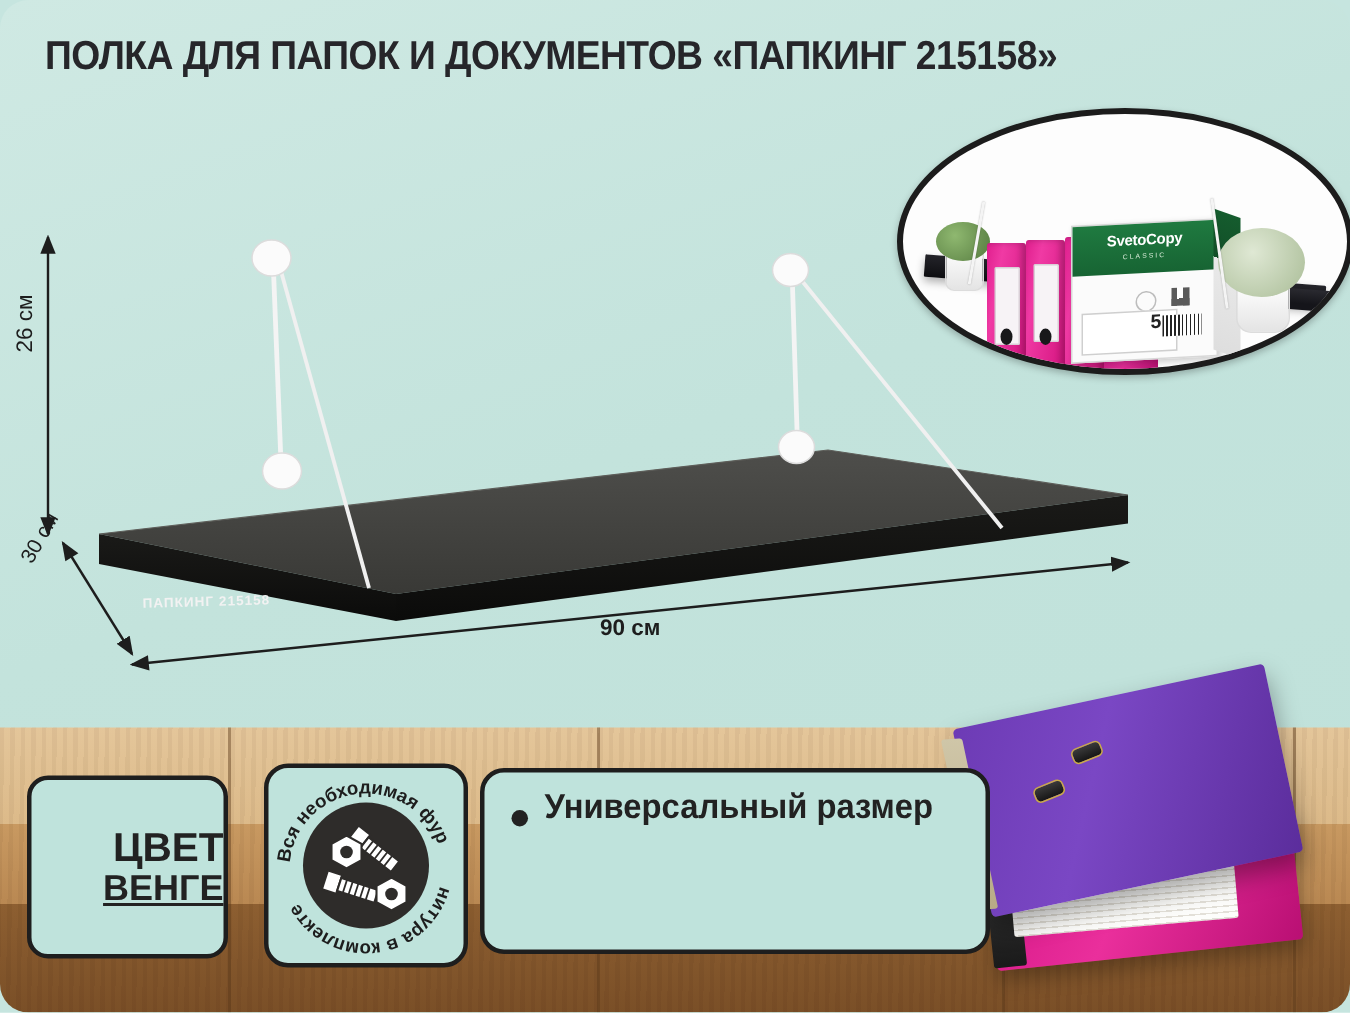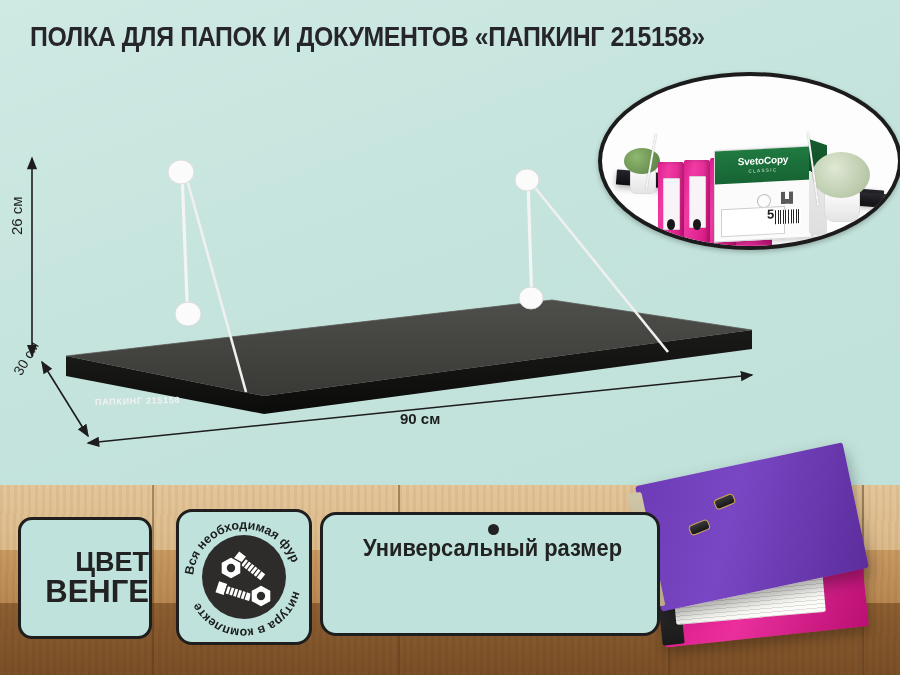--- a/index.html
+++ b/index.html
@@ -4,20 +4,21 @@
 <style>
   html,body{margin:0;padding:0;}
   body{
     width:900px;height:675px;overflow:hidden;
     font-family:"Liberation Sans", sans-serif;
     background:#c6e5df;
   }
   .canvas{
     position:relative;width:900px;height:675px;overflow:hidden;
     background:linear-gradient(160deg,#cfe9e3 0%,#c3e3dc 45%,#bfe1da 100%);
+    border-radius:19px;
   }
 
   
   .title{
     position:absolute;left:30px;top:22px;
     font-family:"Liberation Sans Narrow","Liberation Sans",sans-serif;
     font-weight:bold;font-size:27px;letter-spacing:-0.4px;
     color:#26262a;white-space:nowrap;
     transform:scaleX(0.92);transform-origin:left center;
   }
@@ -152,21 +153,21 @@
   .badge-color{
     position:absolute;left:18px;top:517px;width:128px;height:116px;
     background:#bfe3dc;border:3px solid #1e1e1e;border-radius:14px;
     display:flex;flex-direction:column;align-items:flex-end;justify-content:center;
   }
   .badge-color div{
     font-family:"Liberation Sans Narrow","Liberation Sans",sans-serif;
     font-weight:bold;color:#222;line-height:1.05;
   }
   .bc-1{font-size:27px;}
-  .bc-2{font-size:31px;}
+  .bc-2{font-size:24px;text-decoration:underline;}
 
   .badge-hw{
     position:absolute;left:176px;top:509px;width:130px;height:130px;
     background:#bfe3dc;border:3px solid #1e1e1e;border-radius:16px;
   }
   .hw-disc{
     position:absolute;left:50%;top:50%;transform:translate(-50%,-50%);
     width:84px;height:84px;border-radius:50%;background:#2e2c2a;
   }
   .arc-text{position:absolute;left:0;top:0;width:130px;height:130px;}
@@ -174,21 +175,21 @@
     font-family:"Liberation Sans",sans-serif;
     font-size:12.5px;font-weight:bold;fill:#1d1d1d;
   }
 
   .badge-feats{
     position:absolute;left:320px;top:512px;width:340px;height:124px;
     background:#bfe3dc;border:3px solid #1e1e1e;border-radius:16px;
     padding:9px 0 0 0;box-sizing:border-box;
   }
   .feat{
-    display:flex;align-items:center;margin:0 0 2px 18px;flex-direction:column;
+    display:flex;align-items:flex-end;margin:0 0 2px 18px;
   }
   .feat .dot{
     width:11px;height:11px;border-radius:50%;background:#222;
     margin-right:11px;flex:0 0 auto;
   }
   .feat span{
     font-family:"Liberation Sans Narrow","Liberation Sans",sans-serif;
     font-weight:bold;font-size:23px;color:#222;white-space:nowrap;
     transform:scaleX(0.95);transform-origin:left center;
   }

